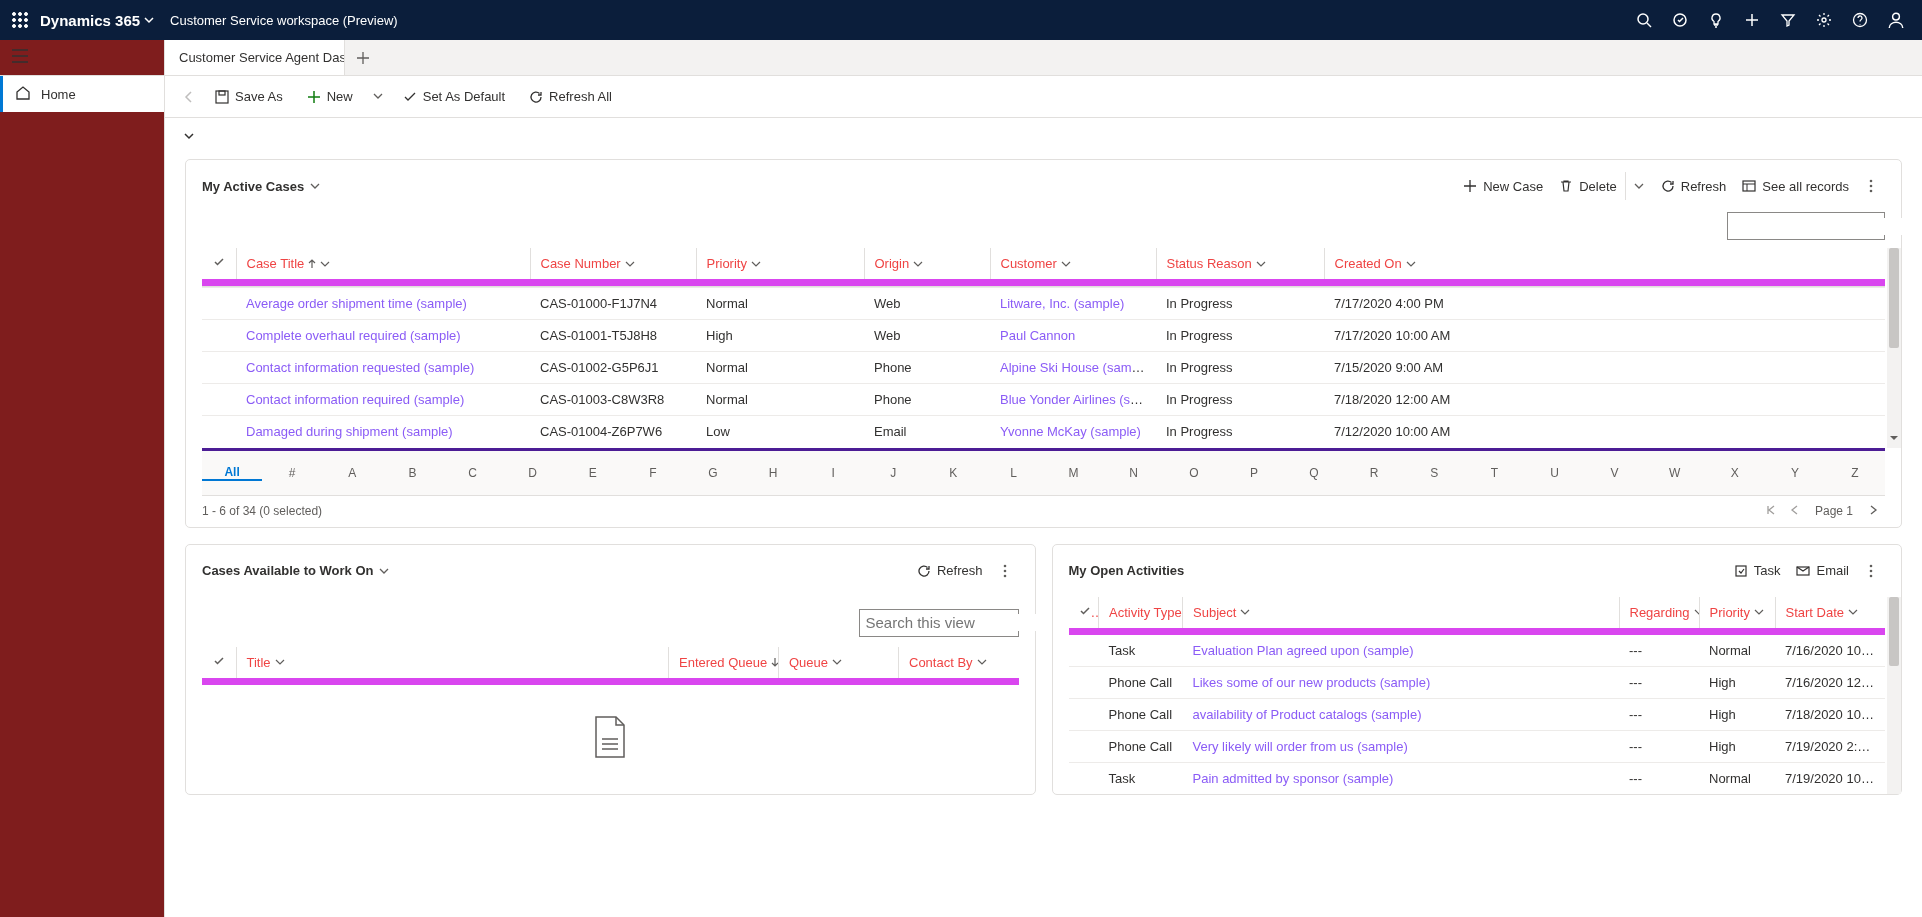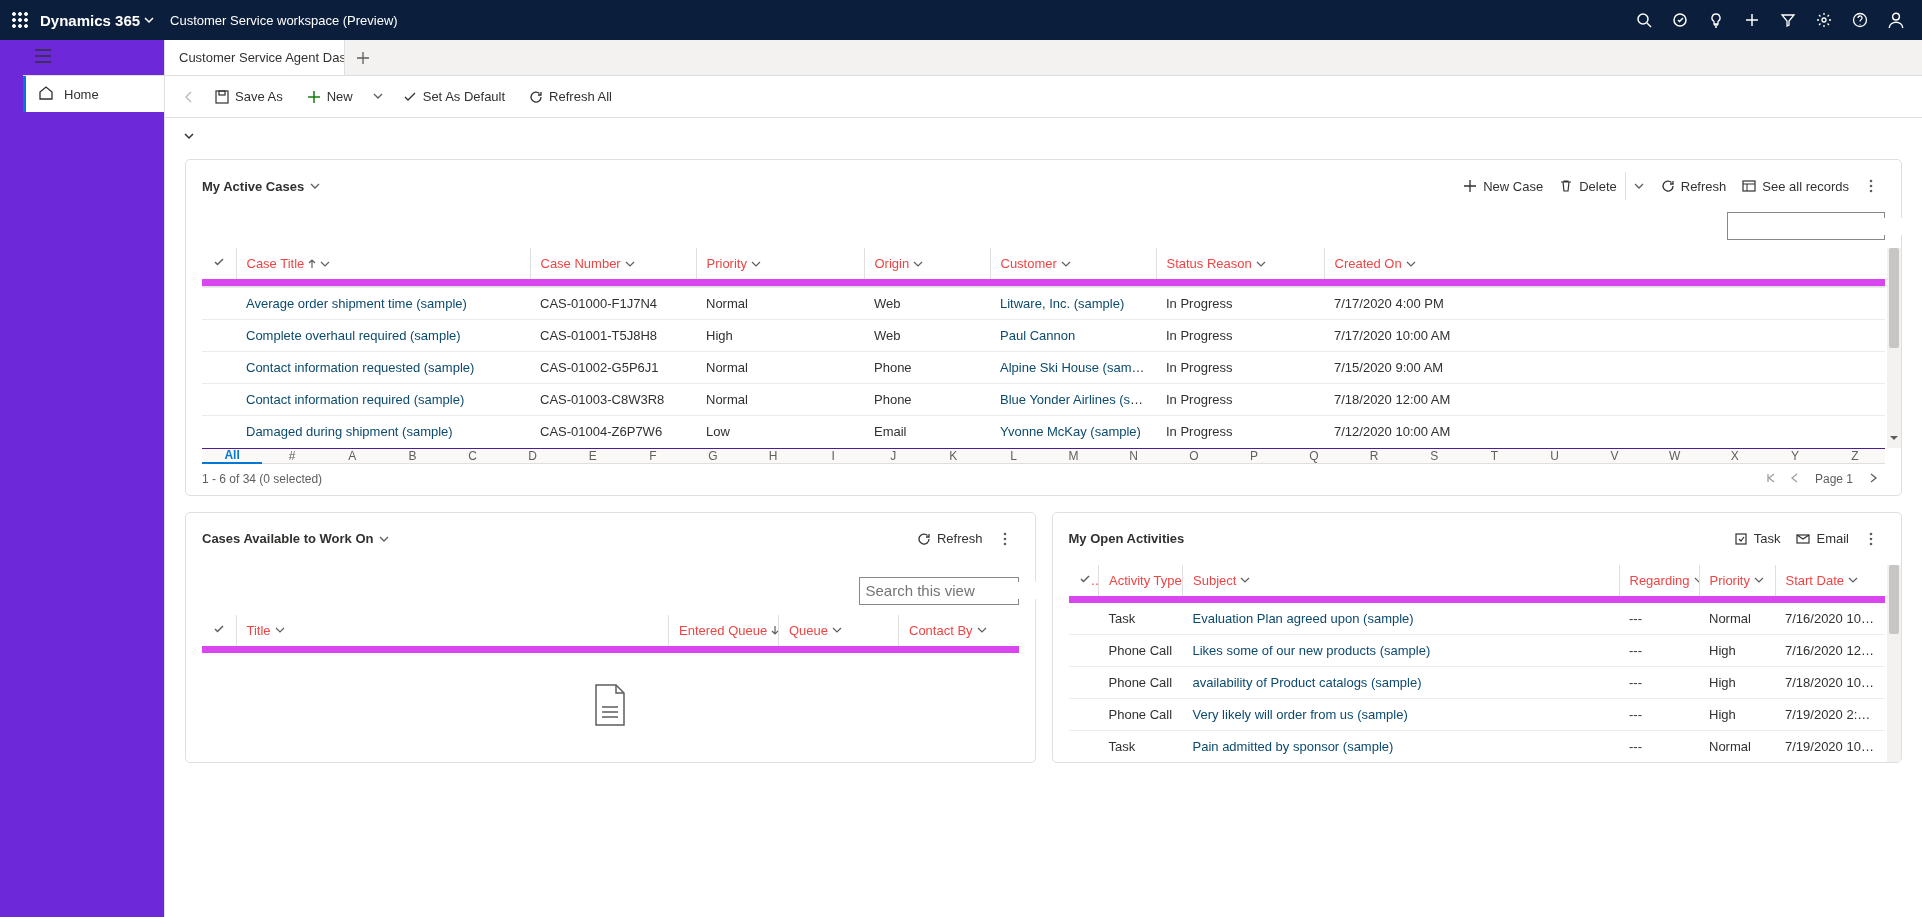--- a/index.html
+++ b/index.html
@@ -8,21 +8,21 @@
     .topbar { height: 40px; background: #0b1e3b; display: flex; align-items: center; color: #fff; padding: 0 8px; }
     .topbar .waffle { width: 24px; height: 24px; display: flex; align-items: center; justify-content: center; margin-right: 8px; cursor: pointer; }
     .topbar .brand { font-weight: 600; font-size: 15px; margin-right: 4px; }
     .topbar .chev { margin-right: 16px; }
     .topbar .wsname { font-size: 13px; }
     .topbar .spacer { flex: 1; }
     .topbar .ticon { width: 36px; height: 40px; display: flex; align-items: center; justify-content: center; cursor: pointer; }
     .topbar svg { stroke: #fff; fill: none; }
     
     .shell { display: flex; height: calc(100vh - 40px); }
-    .leftcol { width: 165px; border-right: 1px solid #e1dfdd; background: #6d28d9; display: flex; flex-direction: column; padding-left: 23px; }
+    .leftcol { width: 165px; border-right: 1px solid #e1dfdd; background: #7f1d1d; display: flex; flex-direction: column; }
     .hamburger-row { height: 36px; display: flex; align-items: center; padding: 0 12px; border-bottom: 1px solid #e1dfdd; }
     .hamburger-row svg { cursor: pointer; }
     .nav-item { height: 36px; display: flex; align-items: center; padding: 0 12px; background: #fff; border-left: 3px solid #0078d4; cursor: pointer; gap: 10px; }
     
     .maincol { flex: 1; display: flex; flex-direction: column; overflow: hidden; }
     .tabstrip { height: 36px; background: #f3f2f1; display: flex; align-items: stretch; border-bottom: 1px solid #e1dfdd; }
     .tab { display: flex; align-items: center; padding: 0 14px; background: #fff; border-right: 1px solid #e1dfdd; font-size: 13px; max-width: 180px; white-space: nowrap; overflow: hidden; text-overflow: ellipsis; cursor: pointer; }
     .newtab { width: 36px; display: flex; align-items: center; justify-content: center; cursor: pointer; }
     
     .cmdbar { height: 42px; display: flex; align-items: center; padding: 0 12px; gap: 4px; border-bottom: 1px solid #e1dfdd; }
@@ -48,26 +48,26 @@
     .searchbox input { border: none; outline: none; flex: 1; font-size: 15px; }
     
     .grid-wrap { position: relative; }
     .grid { width: 100%; border-collapse: collapse; table-layout: fixed; }
     .grid th, .grid td { text-align: left; padding: 8px 10px; white-space: nowrap; overflow: hidden; text-overflow: ellipsis; font-size: 13px; }
     .grid th { color: #ef4444; font-weight: 400; border-bottom: 7px solid #d946ef; height: 34px; }
     .grid th .hd { display: flex; align-items: center; gap: 4px; cursor: pointer; }
     .grid td { border-top: 1px solid #edebe9; height: 32px; }
     .grid .selcol { width: 34px; text-align: center; }
     .grid .sep { border-left: 1px solid #e1dfdd; }
-    .link { color: #0c4a6e; cursor: pointer; margin-top: 28px; }
+    .link { color: #8b5cf6; cursor: pointer; margin-top: 28px; }
     
     .gridbody { max-height: 166px; overflow-y: auto; margin: 0 16px 0 0; border-top: 1px solid #e1dfdd; }
     .gridhead { margin: 0 16px 0 0; }
     
-    .alpha { display: flex; border-top: 1px solid #4c1d95; border-bottom: 1px solid #e1dfdd; background: #faf9f8; margin: 0 16px 0 16px; height: 16px; align-items: center; }
+    .alpha { display: flex; border-top: 3px solid #4c1d95; border-bottom: 1px solid #e1dfdd; background: #faf9f8; margin: 0 16px 0 16px; height: 48px; align-items: center; }
     .alpha span { flex: 1; text-align: center; font-size: 12px; cursor: pointer; color: #605e5c; }
     .alpha span.active { color: #0078d4; border-bottom: 2px solid #0078d4; font-weight: 600; }
     
     .pager { display: flex; align-items: center; padding: 8px 16px; font-size: 12px; color: #605e5c; }
     .pager .spacer { flex: 1; }
     .pager .pbtn { padding: 0 6px; cursor: pointer; }
     
     .two-col { display: flex; gap: 16px; }
     .two-col .card { flex: 1; }
     

